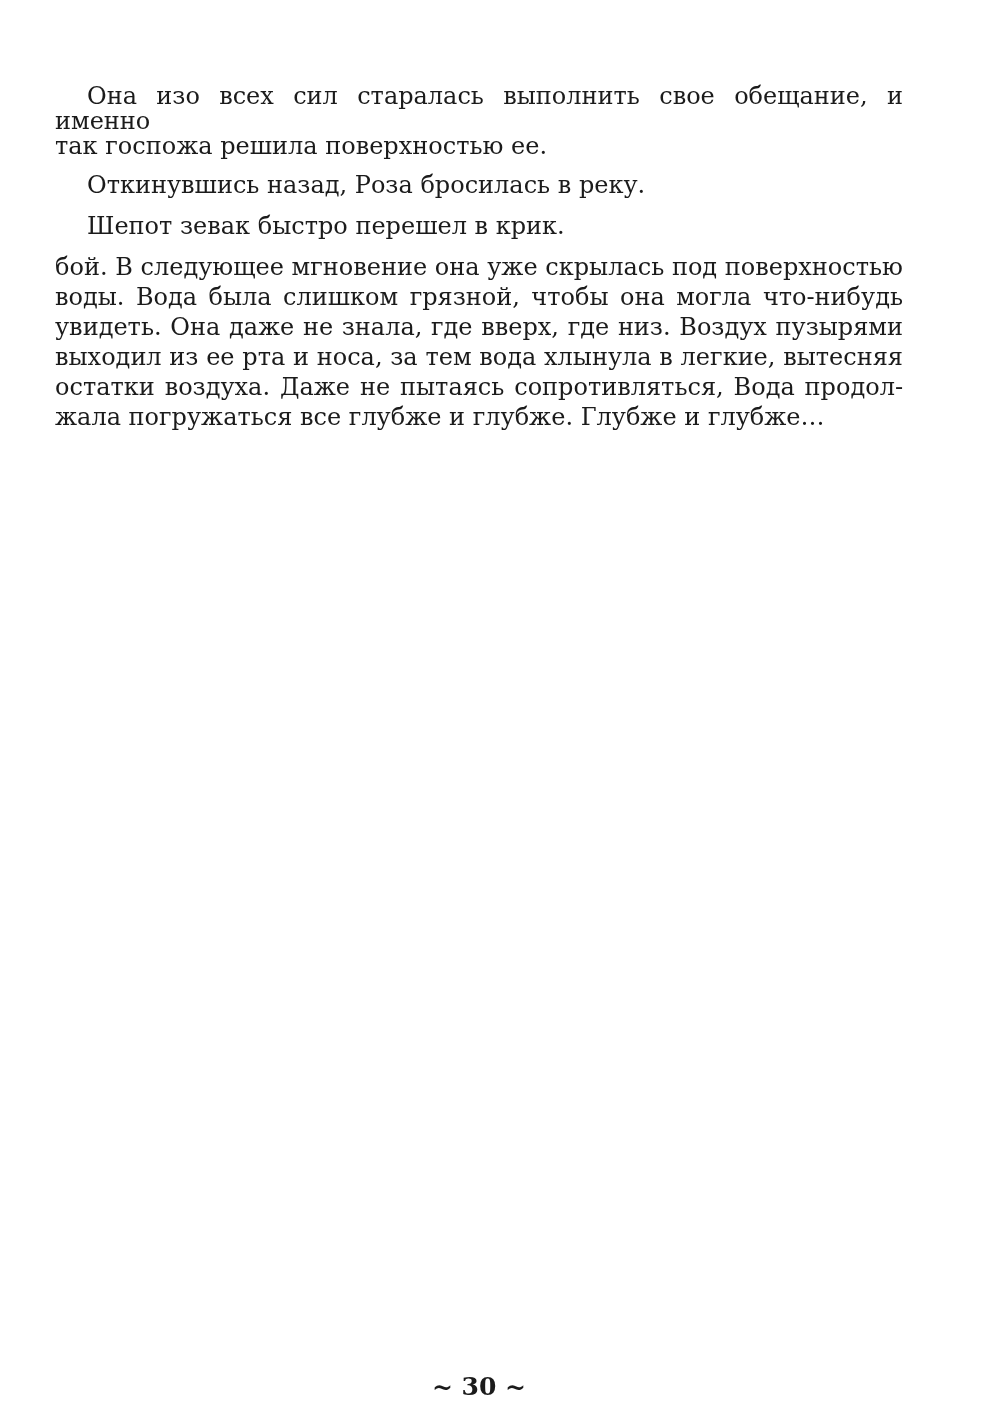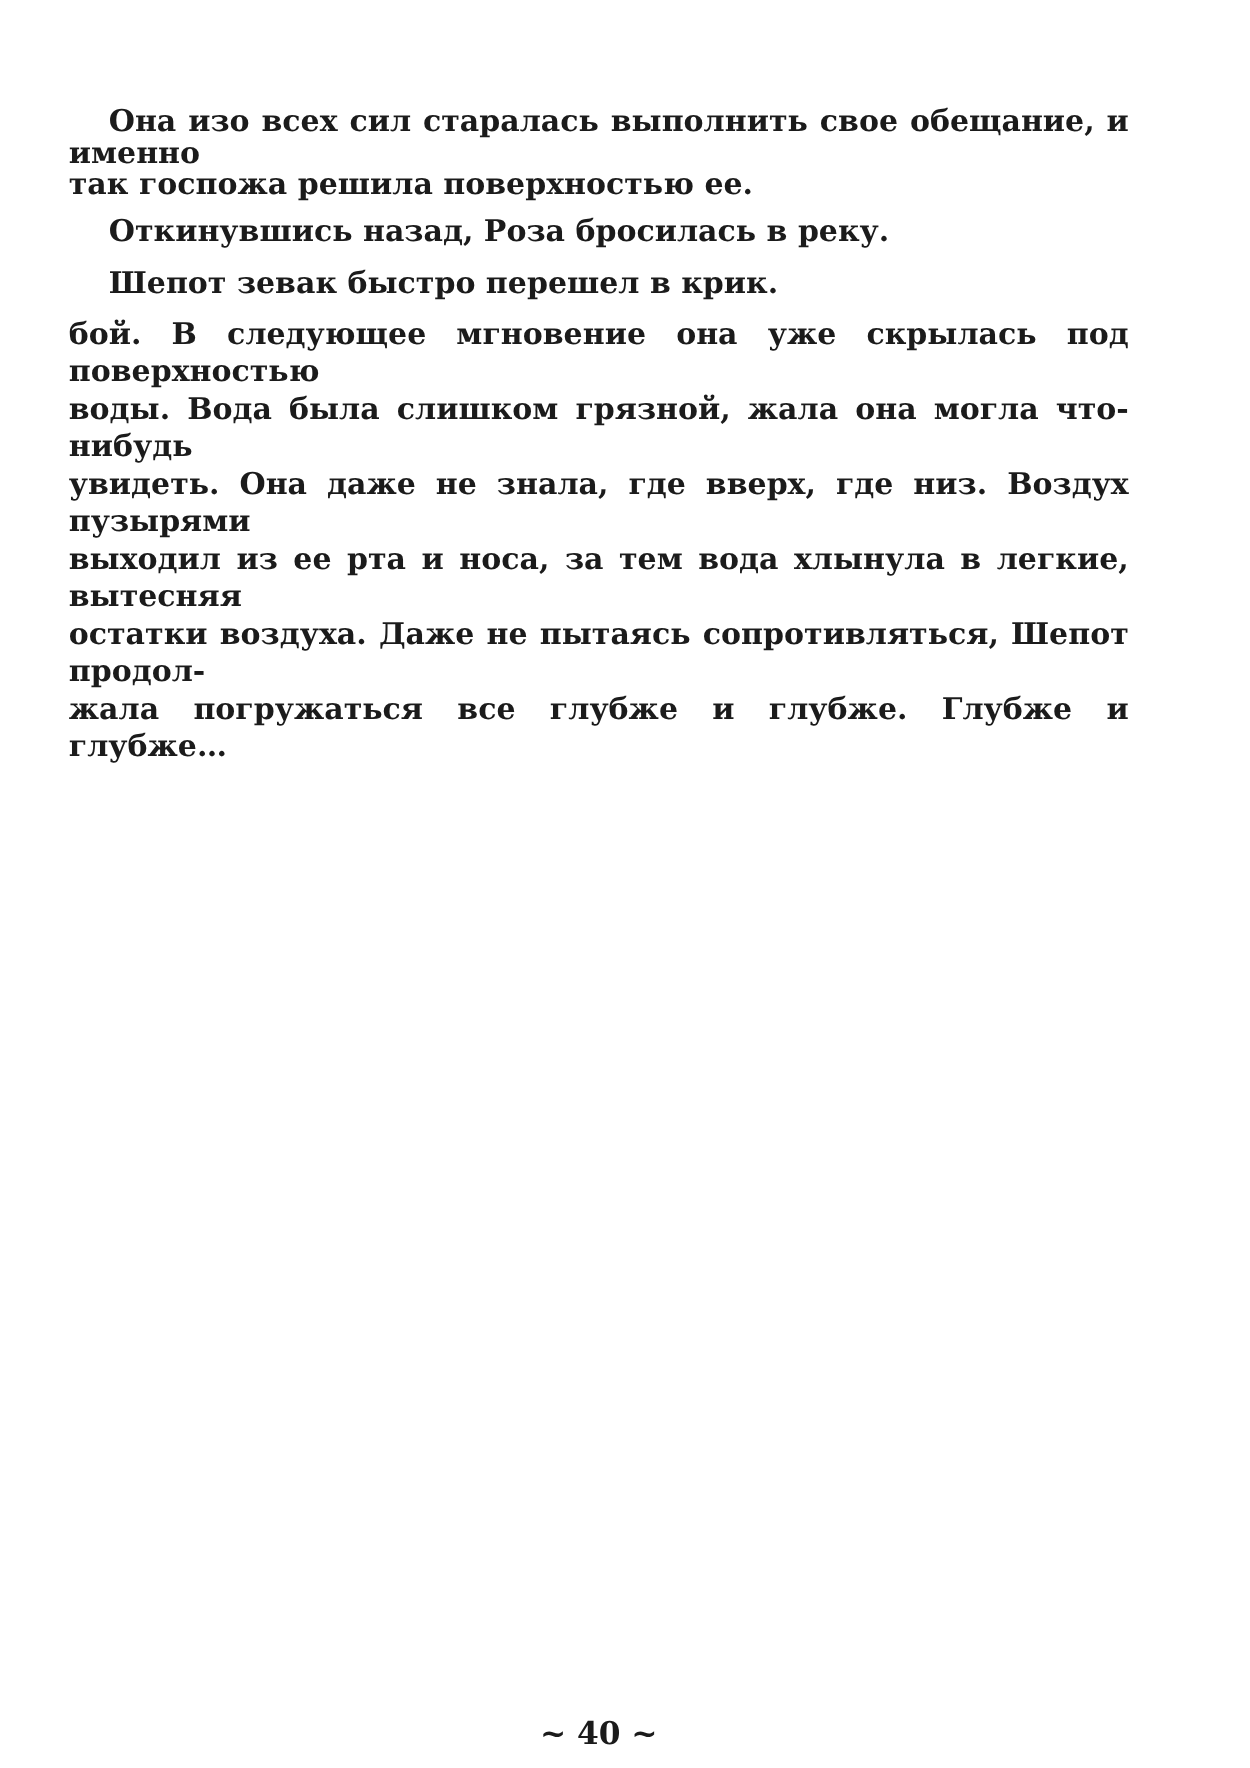--- a/index.html
+++ b/index.html
@@ -24,21 +24,20 @@
     font-size: 24px;
   }
   .para {
     margin: 0 0 11px 0;
   }
   .line {
     line-height: 30px;
     text-align: justify;
     text-align-last: justify;
     white-space: normal;
-    font-weight: bold;
   }
   .para-tight .line {
     line-height: 25px;
   }
   .line.first-line {
     text-indent: 32px;
   }
   .line.last-line {
     text-align-last: left;
   }
@@ -66,22 +65,22 @@
   <div class="para">
     <div class="line first-line last-line">Откинувшись назад, Роза бросилась в реку.</div>
   </div>
 
   <div class="para">
     <div class="line first-line last-line">Шепот зевак быстро перешел в крик.</div>
   </div>
 
   <div class="para">
     <div class="line">бой. В следующее мгновение она уже скрылась под поверхностью</div>
-    <div class="line">воды. Вода была слишком грязной, жала она могла что-нибудь</div>
+    <div class="line">воды. Вода была слишком грязной, чтобы она могла что-нибудь</div>
     <div class="line">увидеть. Она даже не знала, где вверх, где низ. Воздух пузырями</div>
     <div class="line">выходил из ее рта и носа, за тем вода хлынула в легкие, вытесняя</div>
-    <div class="line">остатки воздуха. Даже не пытаясь сопротивляться, Шепот продол-</div>
+    <div class="line">остатки воздуха. Даже не пытаясь сопротивляться, Вода продол-</div>
     <div class="line last-line">жала погружаться все глубже и глубже. Глубже и глубже…</div>
   </div>
 
 </div>
 
-<div class="page-footer">~ 40 ~</div>
+<div class="page-footer">~ 30 ~</div>
 
 </body></html>

